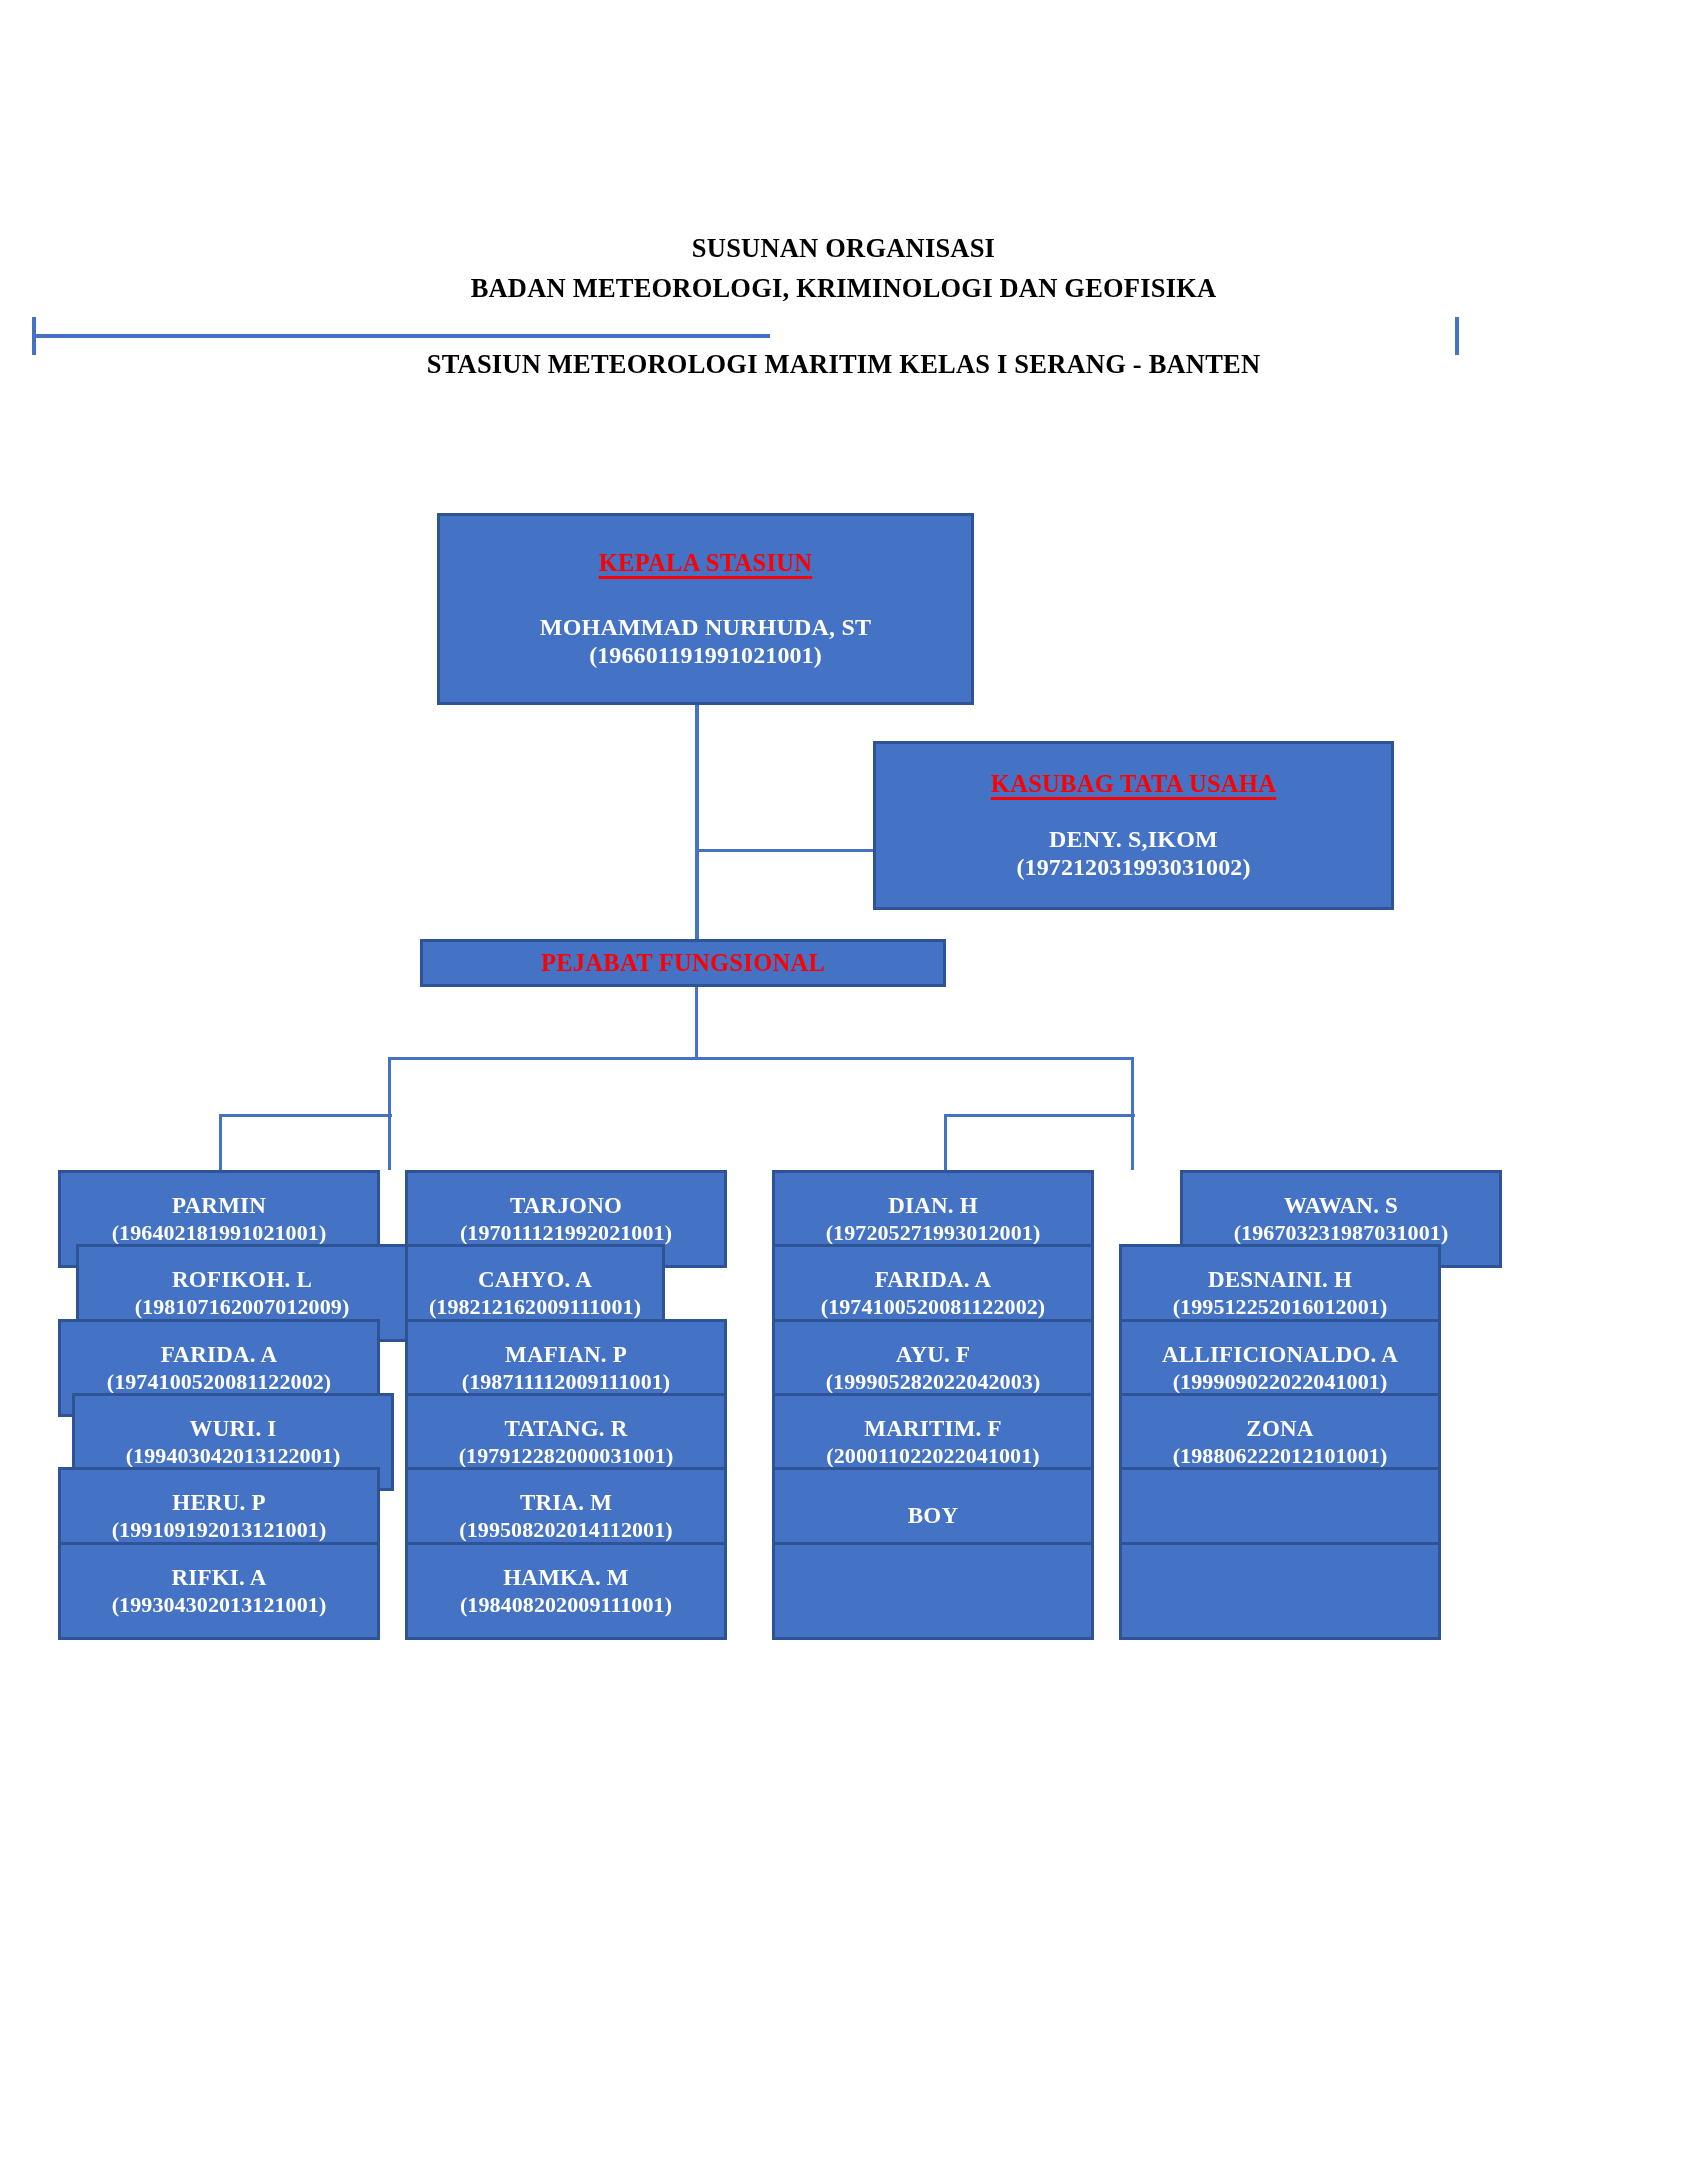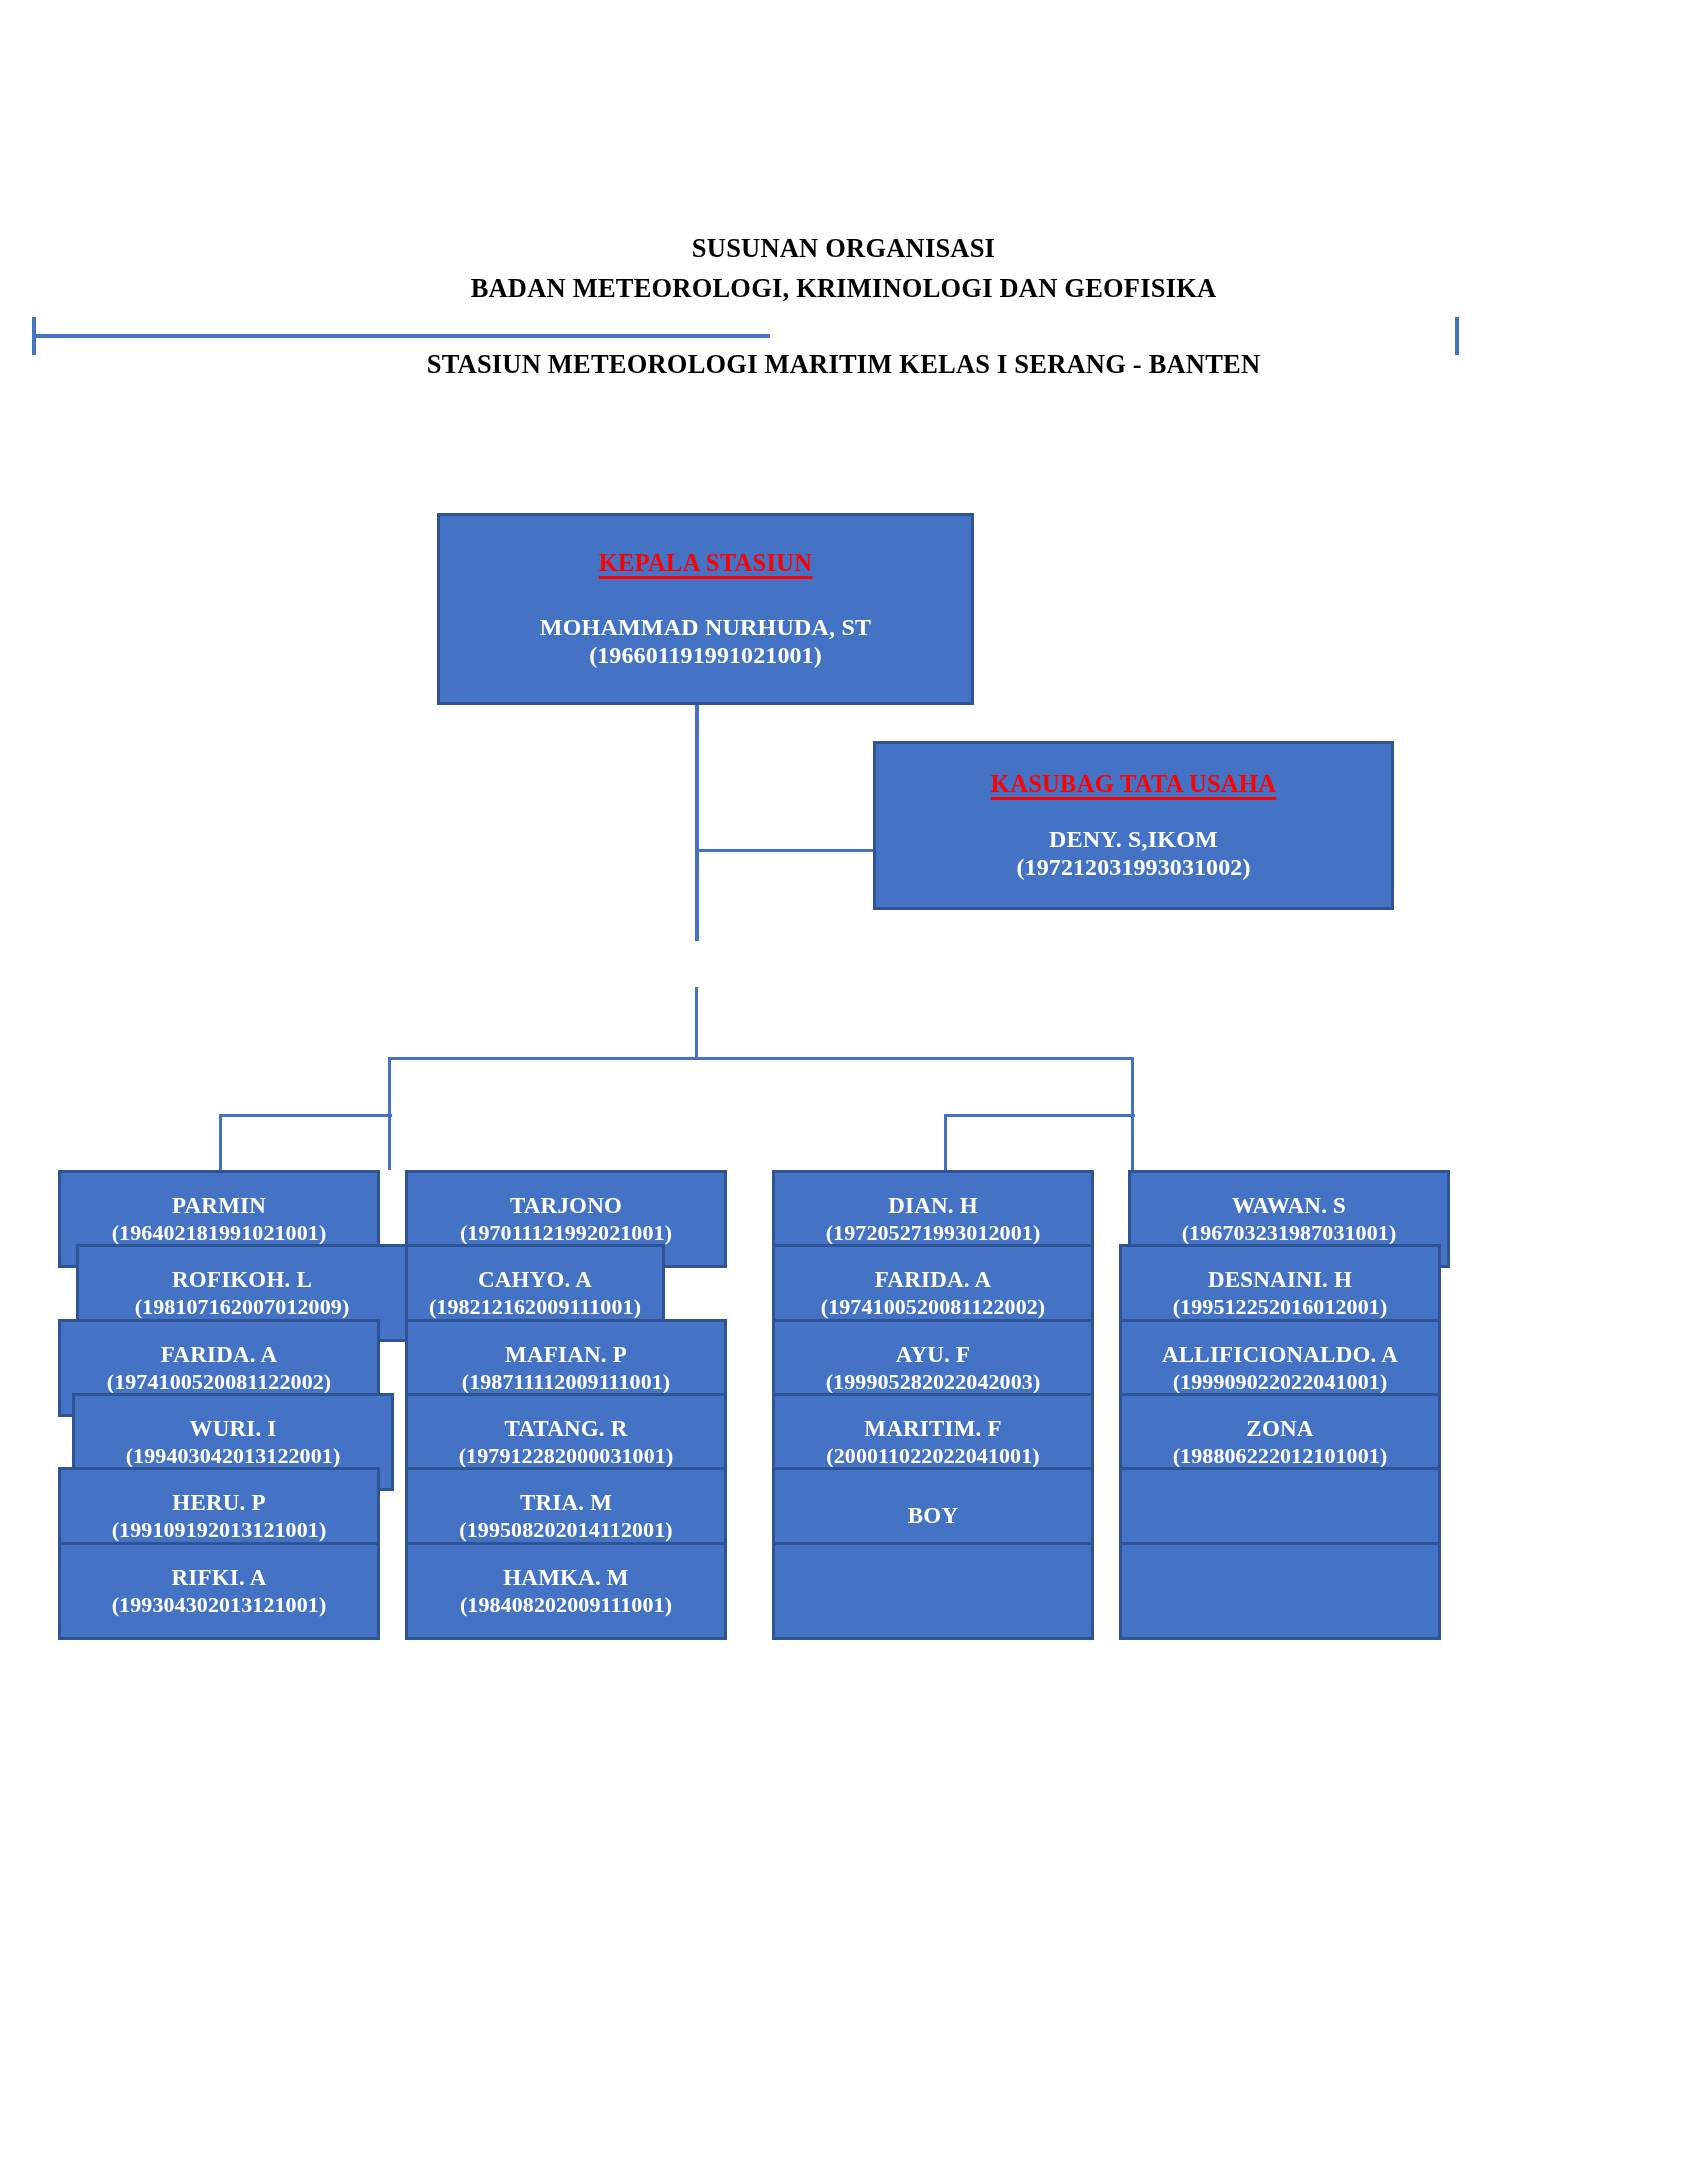--- a/index.html
+++ b/index.html
@@ -189,20 +189,23 @@
     <div class="node-name">MOHAMMAD NURHUDA, ST</div>
     <div class="node-nip">(196601191991021001)</div>
   </div>
 
   <div class="node" id="node-kasubag">
     <div class="node-role">KASUBAG TATA USAHA</div>
     <div class="node-name">DENY. S,IKOM</div>
     <div class="node-nip">(197212031993031002)</div>
   </div>
 
+  <div class="node" id="node-pejabat">
+    <div class="node-role no-underline">PEJABAT FUNGSIONAL</div>
+  </div>
 
   <div class="conn" id="conn-pejabat-down"></div>
   <div class="conn" id="conn-bus-main"></div>
   <div class="conn" id="conn-left-drop"></div>
   <div class="conn" id="conn-left-bus"></div>
   <div class="conn" id="conn-left-a"></div>
   <div class="conn" id="conn-left-b"></div>
   <div class="conn" id="conn-right-drop"></div>
   <div class="conn" id="conn-right-bus"></div>
   <div class="conn" id="conn-right-a"></div>
@@ -285,21 +288,21 @@
       <div class="node staff" style="left: 772px; top: 1393px; width: 322px; height: 98px;">
         <div class="node-name">MARITIM. F</div>
         <div class="node-nip">(200011022022041001)</div>
       </div>
       <div class="col-link" style="left: 932px; top: 1491px;"></div>
       <div class="node staff" style="left: 772px; top: 1467px; width: 322px; height: 98px;">
         <div class="node-name">BOY</div>
       </div>
       <div class="col-link" style="left: 932px; top: 1565px;"></div>
       <div class="node staff" style="left: 772px; top: 1542px; width: 322px; height: 98px;"></div>
-      <div class="node staff" style="left: 1128px; top: 1170px; width: 322px; height: 98px;">
+      <div class="node staff" style="left: 1180px; top: 1170px; width: 322px; height: 98px;">
         <div class="node-name">WAWAN. S</div>
         <div class="node-nip">(196703231987031001)</div>
       </div>
       <div class="col-link" style="left: 1279px; top: 1268px;"></div>
       <div class="node staff" style="left: 1119px; top: 1244px; width: 322px; height: 98px;">
         <div class="node-name">DESNAINI. H</div>
         <div class="node-nip">(199512252016012001)</div>
       </div>
       <div class="col-link" style="left: 1279px; top: 1342px;"></div>
       <div class="node staff" style="left: 1119px; top: 1319px; width: 322px; height: 98px;">

